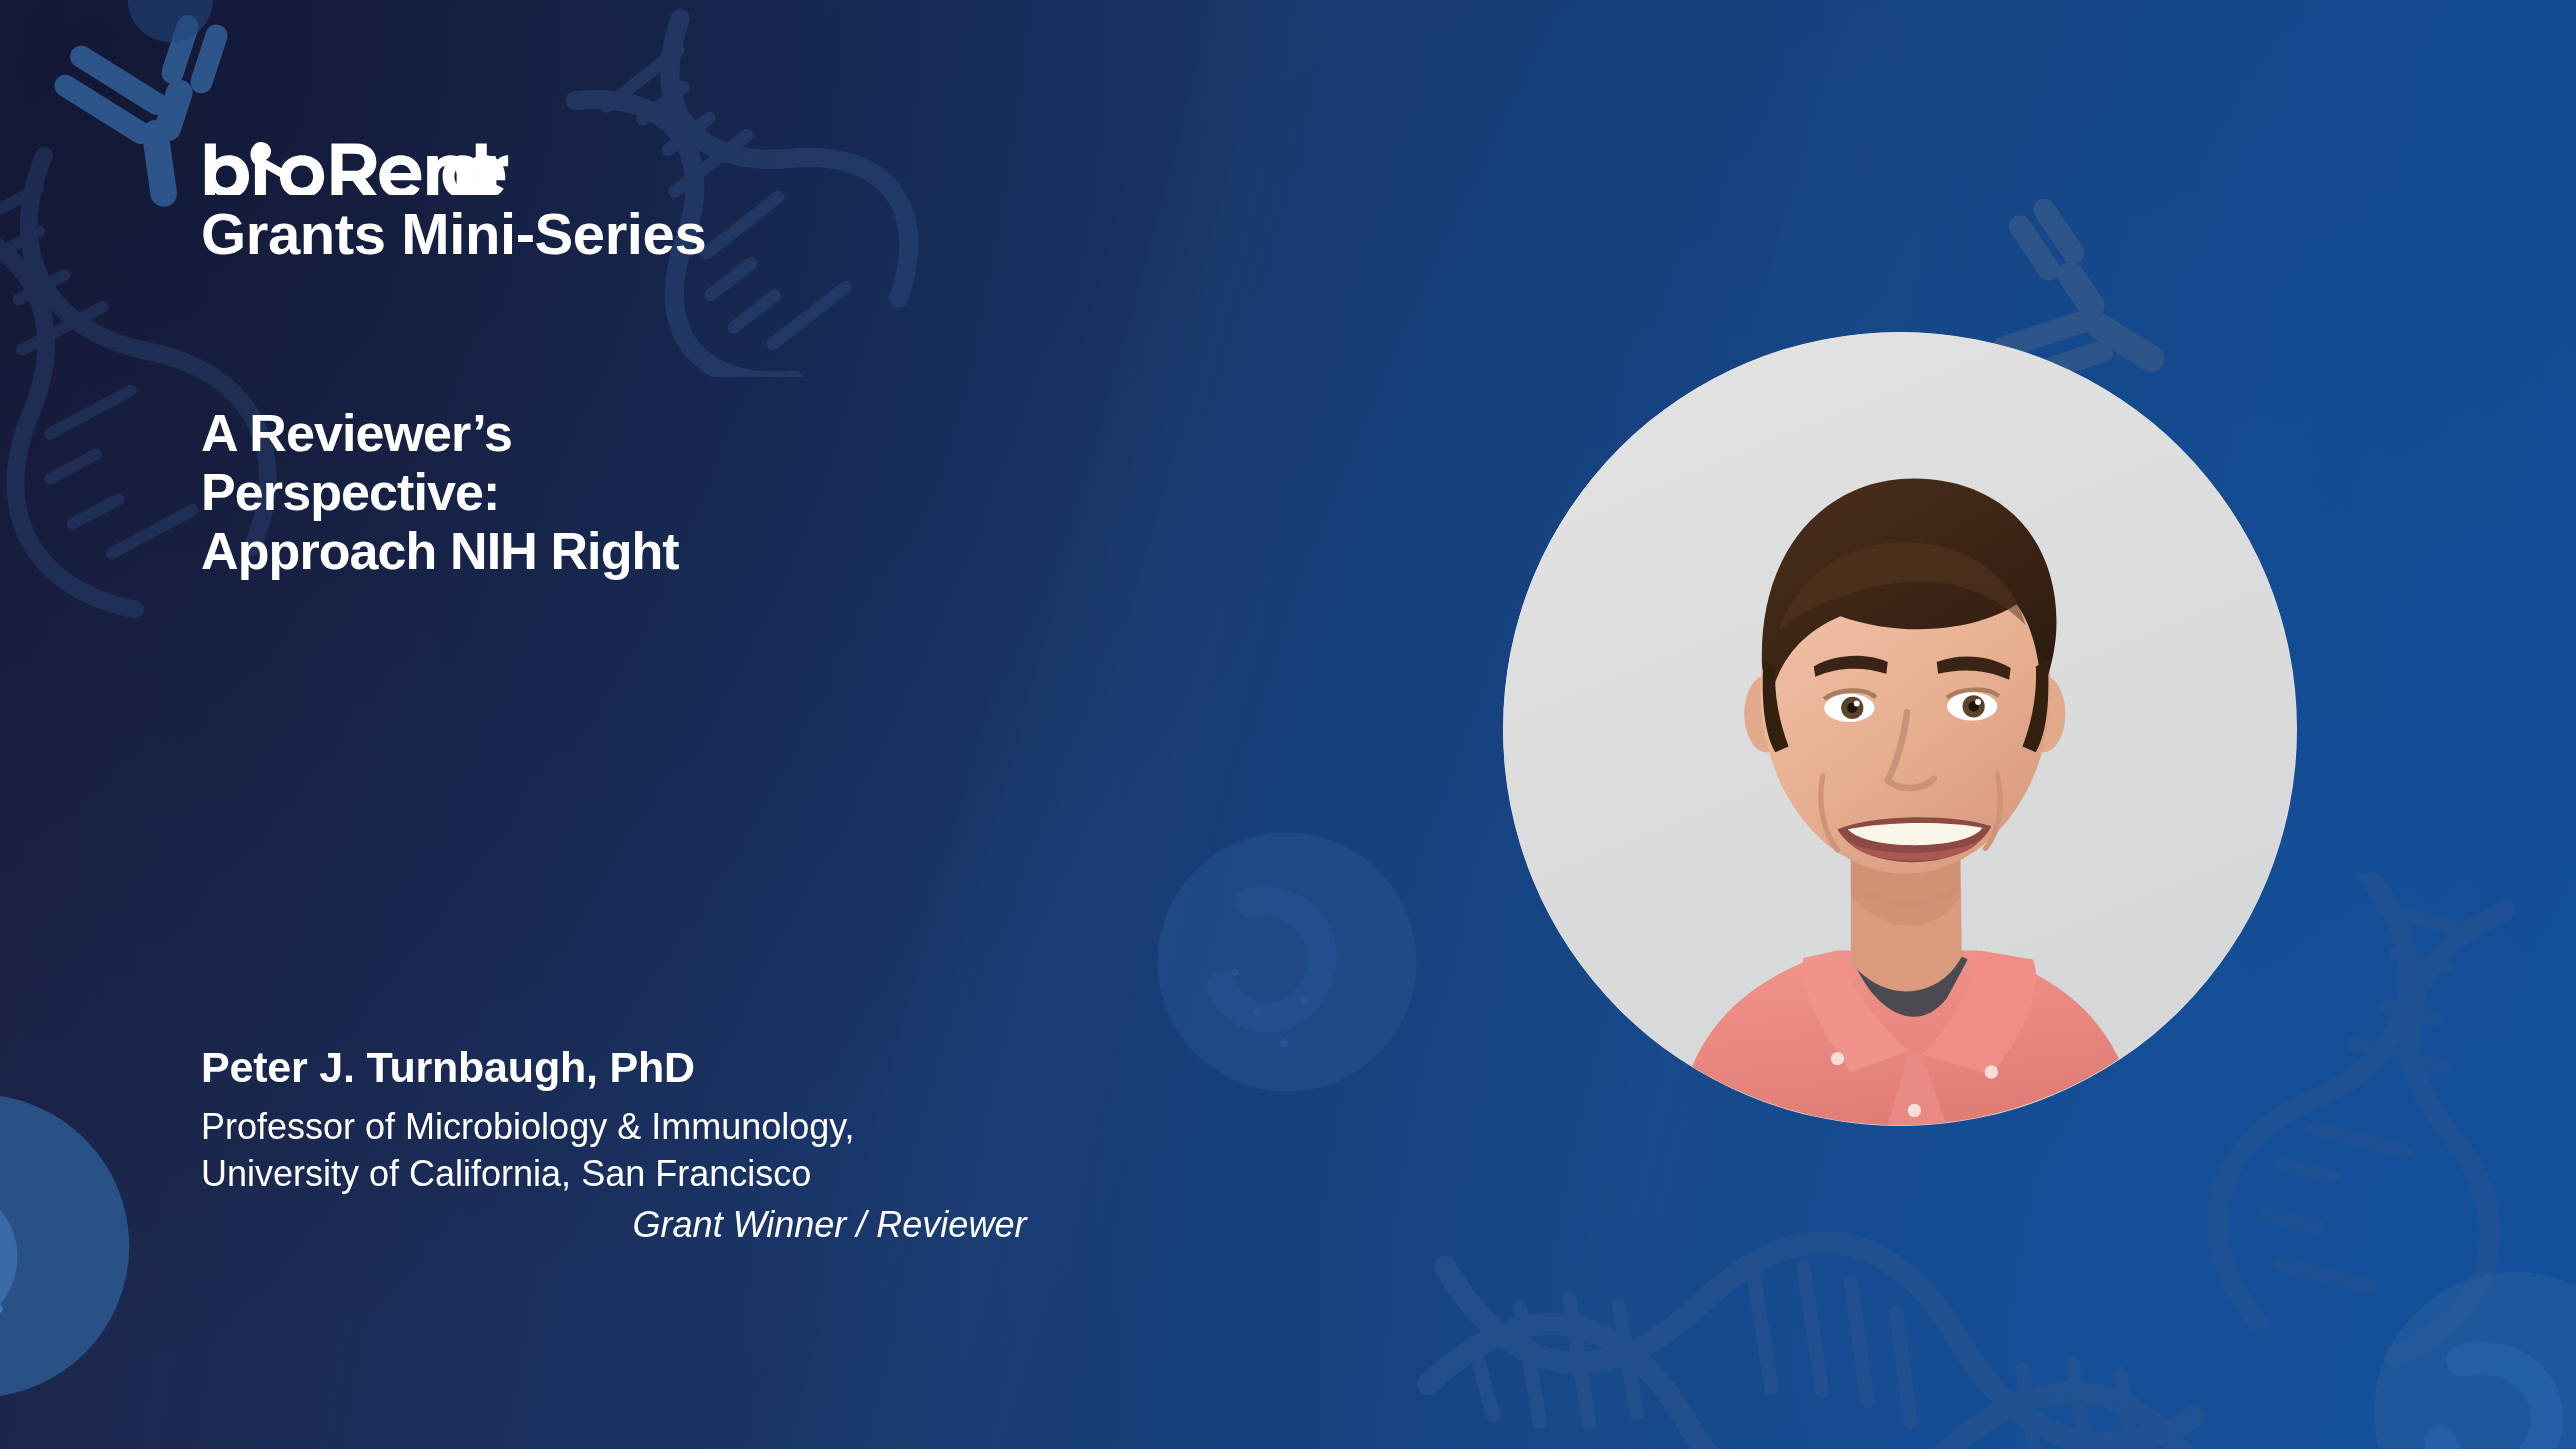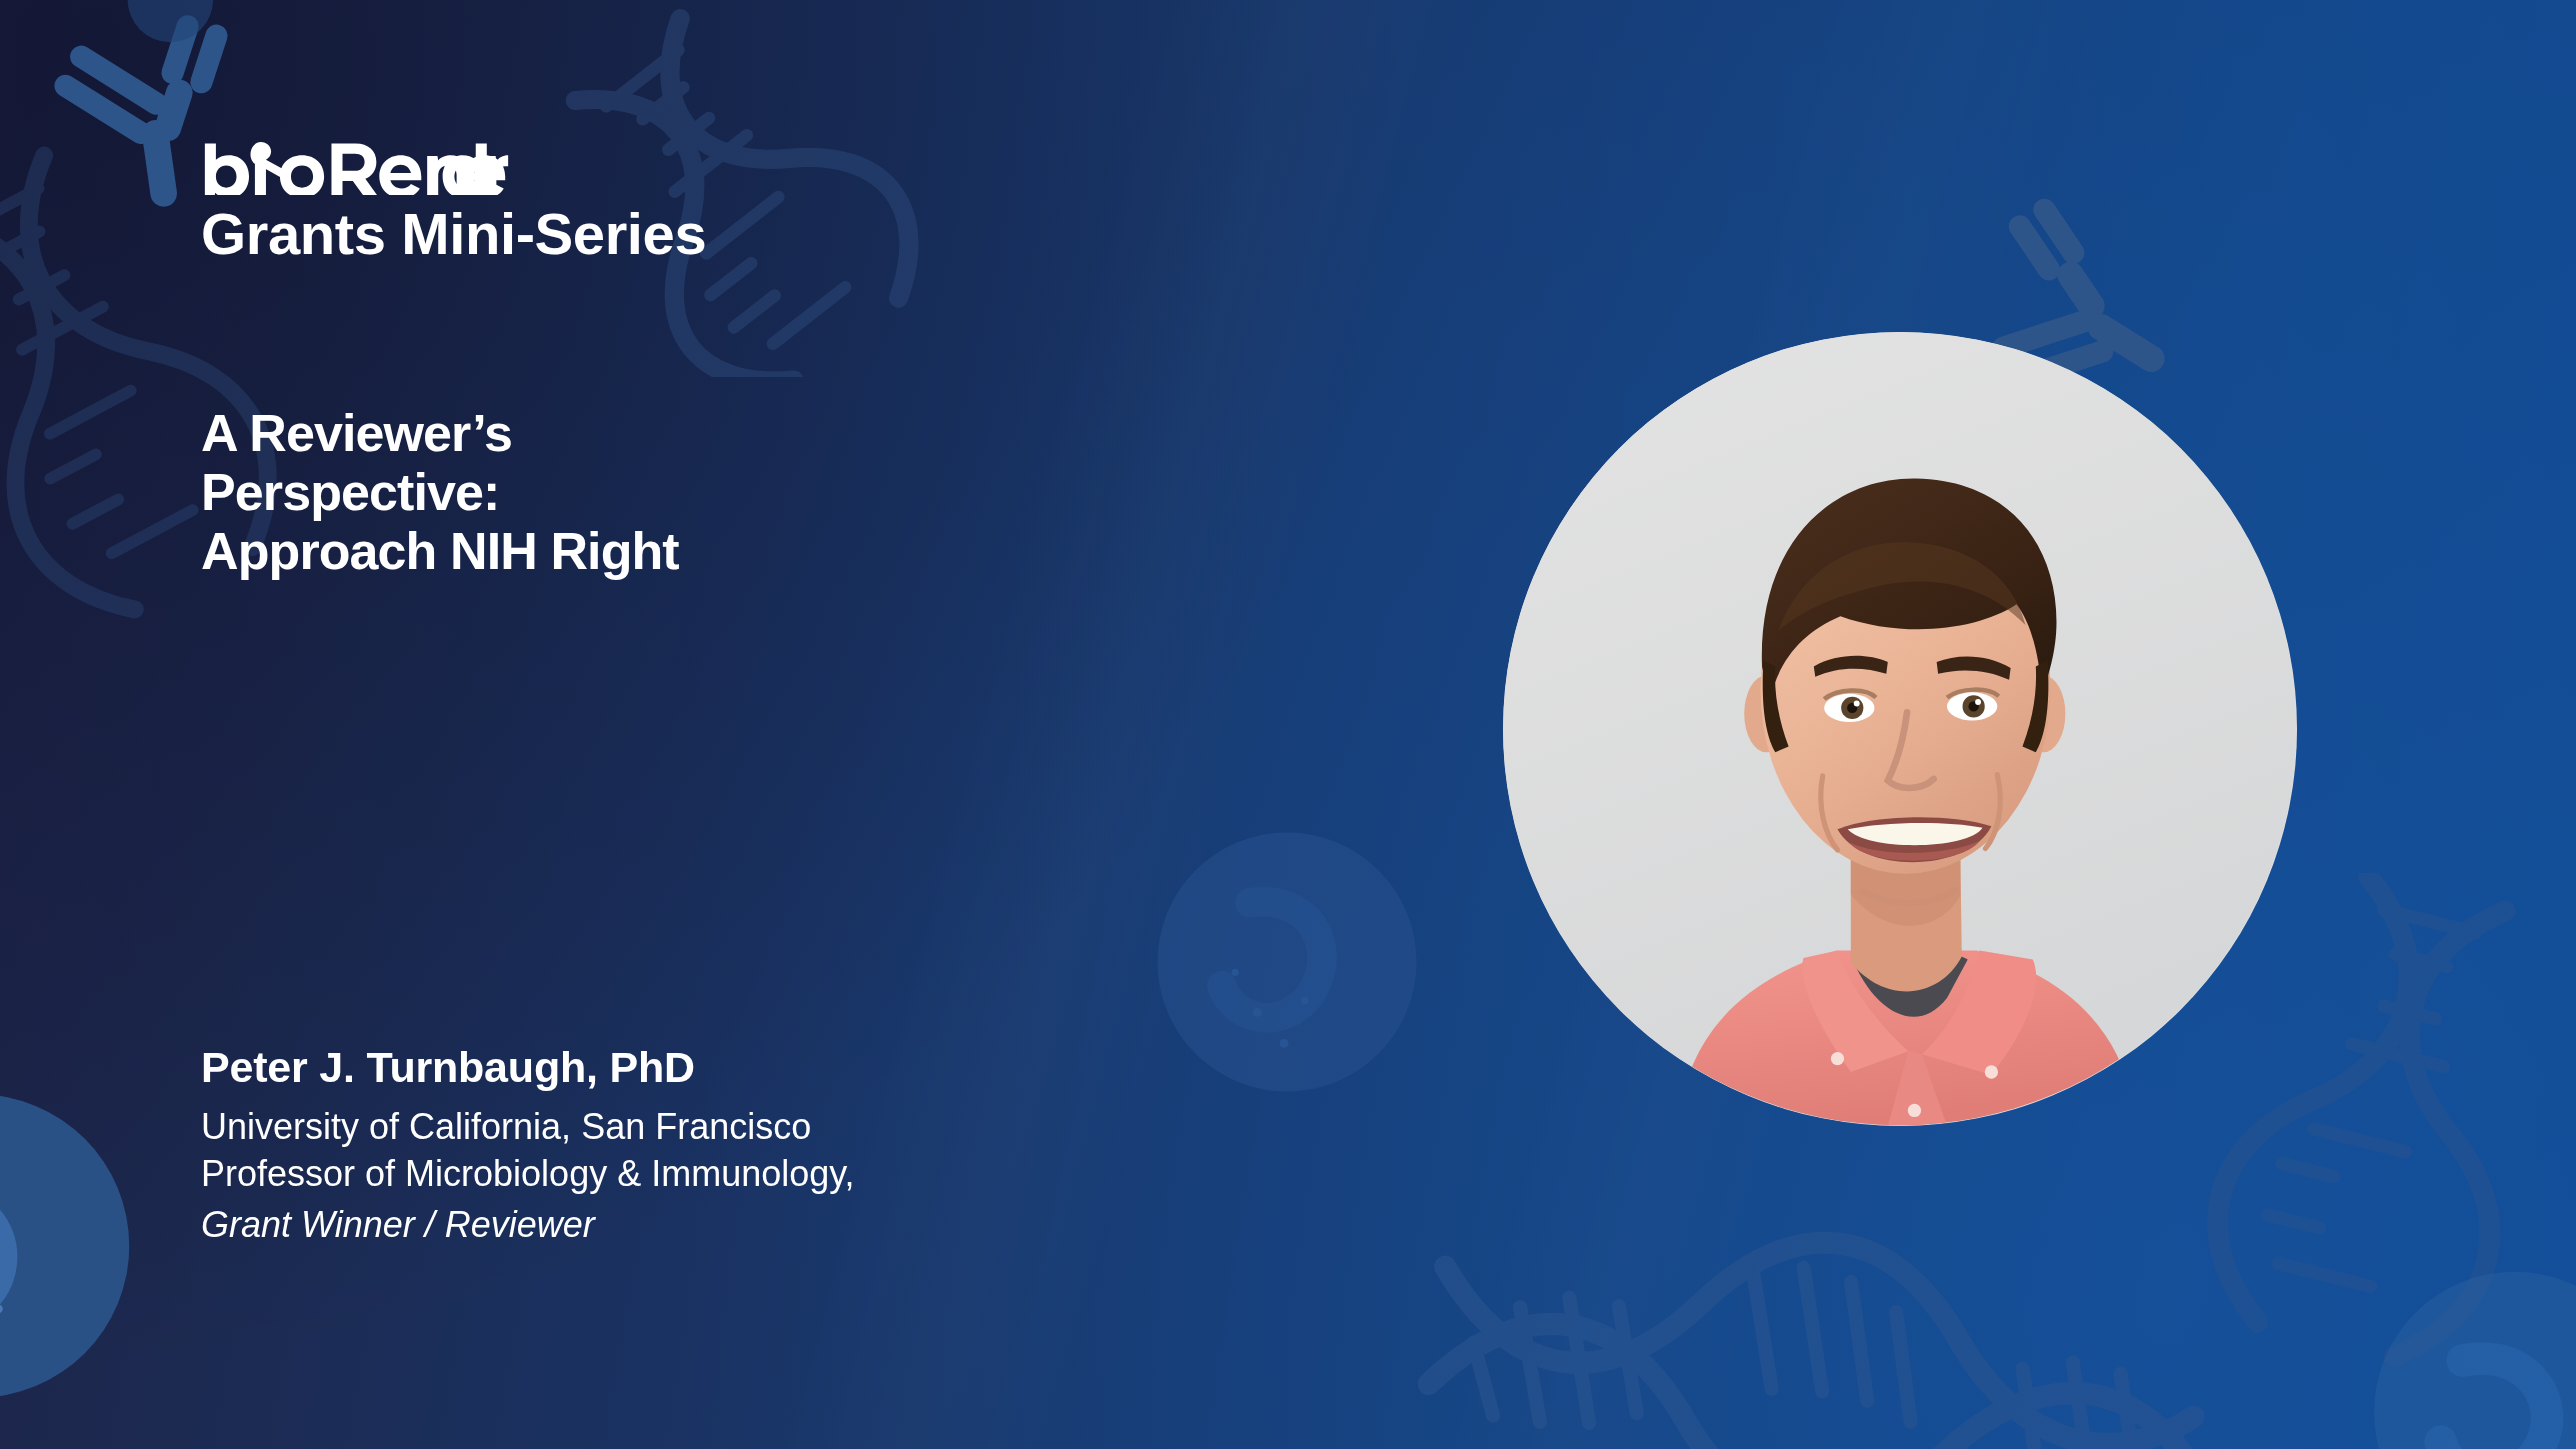--- a/index.html
+++ b/index.html
@@ -120,20 +120,21 @@
     line-height: 1.30;
     white-space: nowrap;
   }
   .speaker-role {
     font-size: 36px;
     font-style: italic;
     color: #ffffff;
     line-height: 1.30;
     white-space: nowrap;
     margin-top: 4.4px;
+    text-align: center;
   }
 
   
   .portrait {
     position: absolute;
     left: 1503px;
     top: 332px;
     width: 794px;
     height: 794px;
     border-radius: 50%;
@@ -325,22 +326,22 @@
     <div class="series-label">Grants Mini-Series</div>
 
     <div class="headline">
       <span class="hl-line">A Reviewer’s</span>
       <span class="hl-line">Perspective:</span>
       <span class="hl-line">Approach NIH Right</span>
     </div>
 
     <div class="speaker">
       <div class="speaker-name">Peter J. Turnbaugh, PhD</div>
+      <div class="speaker-line">Professor of Microbiology &amp; Immunology,</div>
       <div class="speaker-line">University of California, San Francisco</div>
-      <div class="speaker-line">Professor of Microbiology &amp; Immunology,</div>
       <div class="speaker-role">Grant Winner / Reviewer</div>
     </div>
 
   </div>
 
   <div class="portrait">
     <svg width="794" height="794" viewBox="0 0 1073 1073">
       <defs>
         <linearGradient id="bgGrad" x1="0" y1="0" x2="0.4" y2="1">
           <stop offset="0%" stop-color="#e3e3e3"></stop>

